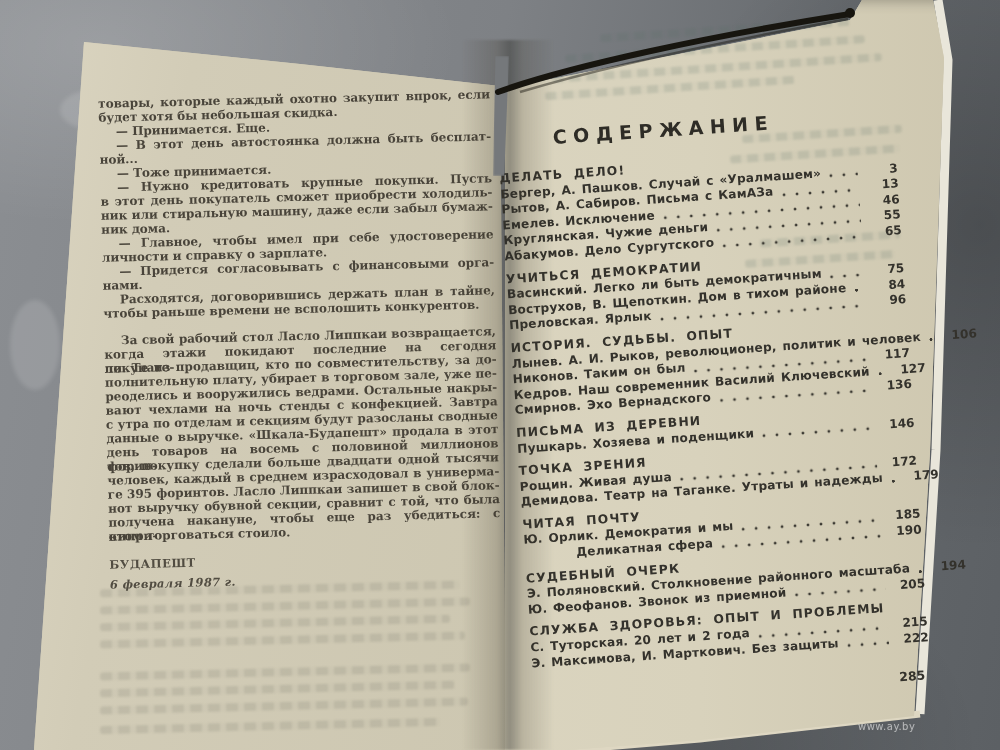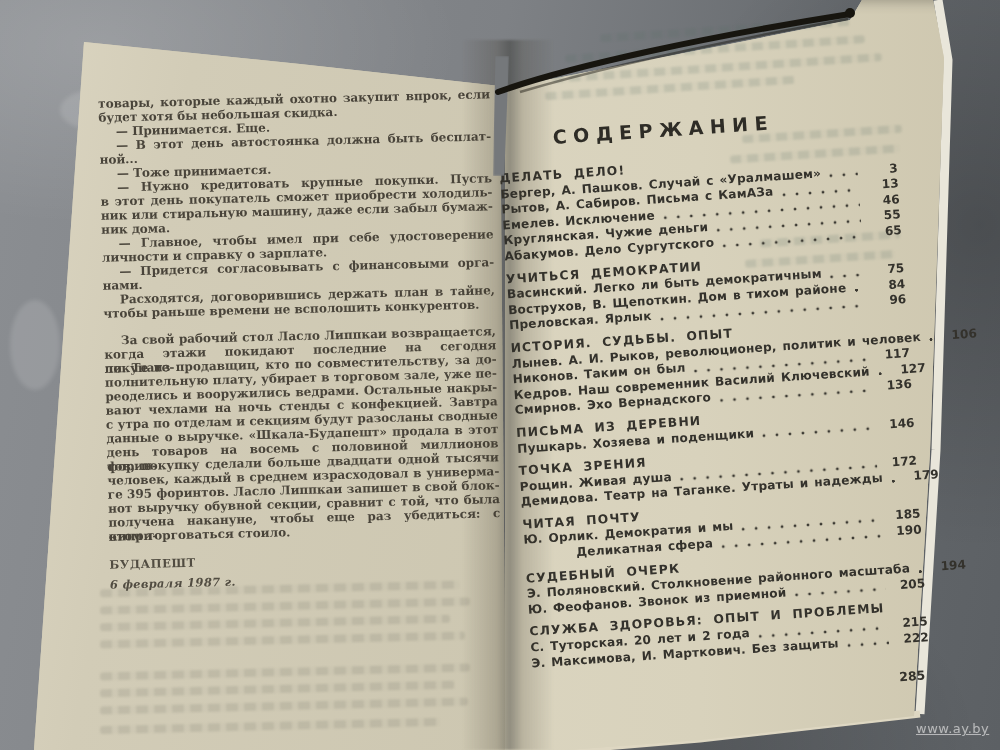--- a/index.html
+++ b/index.html
@@ -54,22 +54,22 @@
   .folio{margin-top:22px;text-align:right;padding-right:6px;font-size:12.5px;font-weight:bold;}
 
   
   .ghost{position:absolute;height:8px;border-radius:3px;filter:blur(1.1px);opacity:.5;pointer-events:none;}
   .ghost.g-r{transform:rotate(-3.8deg);
     background:repeating-linear-gradient(90deg, rgba(86,108,100,.34) 0 11px, rgba(86,108,100,.06) 11px 17px);}
   .ghost.g-l{transform:rotate(-1.4deg);
     background:repeating-linear-gradient(90deg, rgba(92,94,84,.30) 0 12px, rgba(92,94,84,.06) 12px 18px);}
 
   .overlay-svg{position:absolute;left:0;top:0;pointer-events:none;}
-  .watermark{position:absolute;left:916px;top:721px;font-size:13px;letter-spacing:.5px;
-    color:rgba(255,255,255,.55);text-shadow:0 0 2px rgba(120,120,120,.4);text-decoration:underline;}
+  .watermark{position:absolute;left:858px;top:721px;font-size:10px;letter-spacing:.5px;
+    color:rgba(255,255,255,.55);text-shadow:0 0 2px rgba(120,120,120,.4);}
 </style>
 </head>
 <body>
 
 <div class="photo">
 
   <div class="speck" style="left:60px;top:90px;width:70px;height:40px;"></div>
   <div class="speck" style="left:10px;top:300px;width:50px;height:90px;"></div>
 
   <svg class="overlay-svg" width="1000" height="750">

